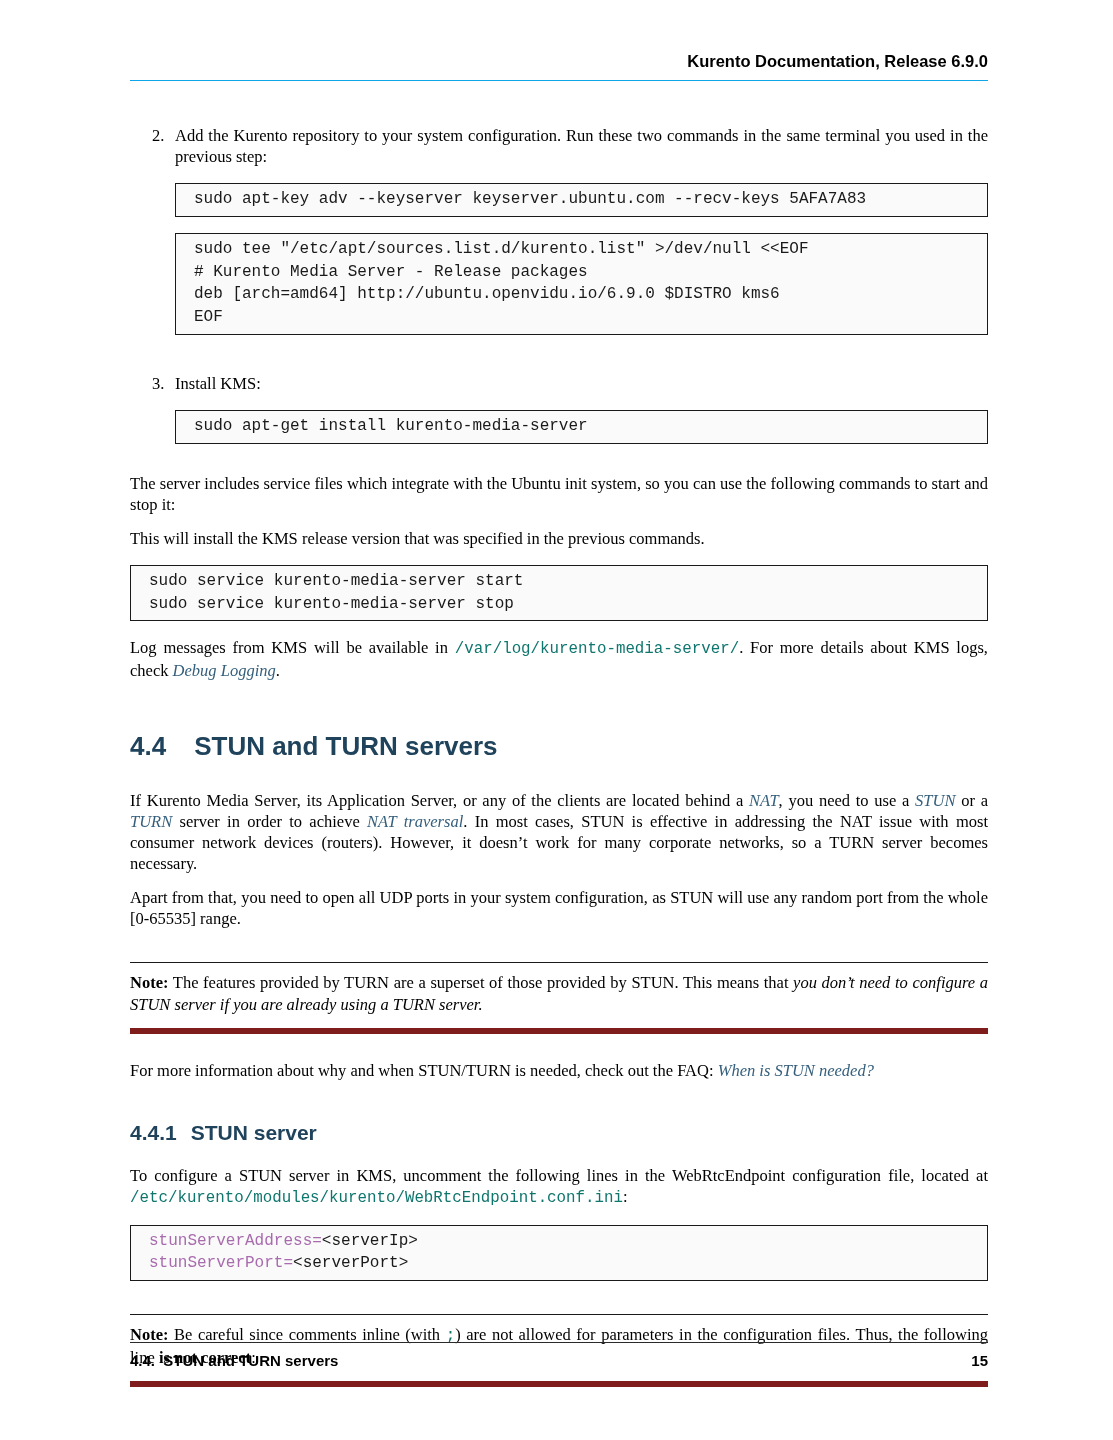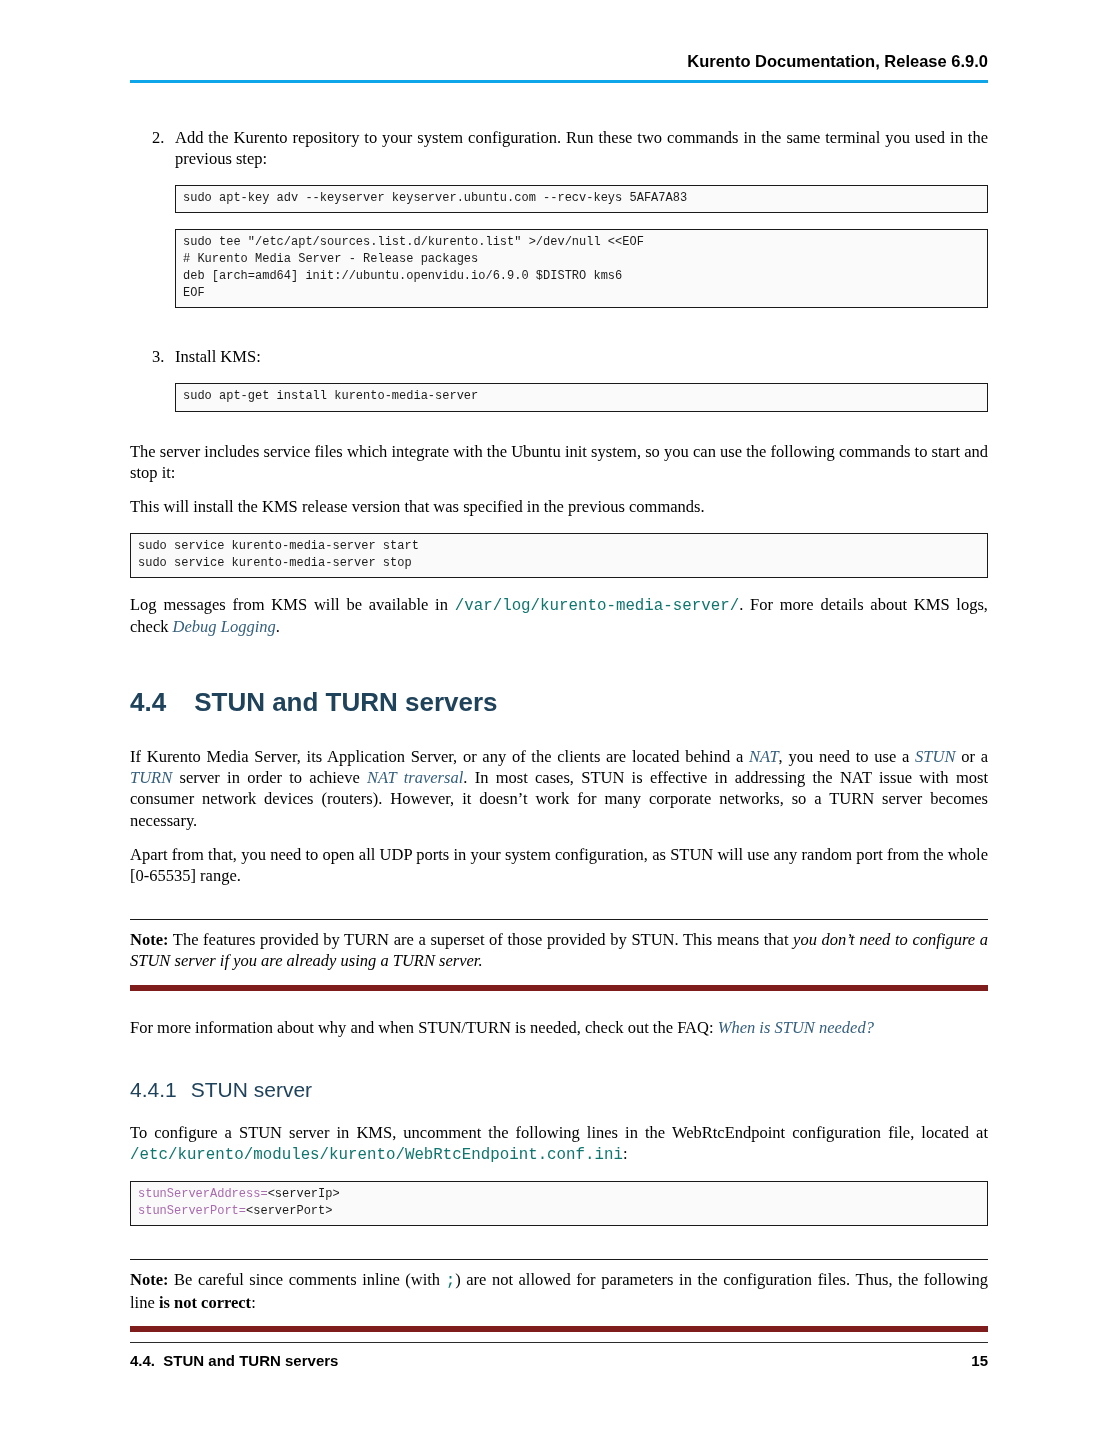--- a/index.html
+++ b/index.html
@@ -18,21 +18,21 @@
     overflow: hidden;
   }
 
   
   .page-header {
     text-align: right;
     font-family: "Liberation Sans", sans-serif;
     font-weight: bold;
     font-size: 16.5px;
     padding-bottom: 9px;
-    border-bottom: 3px solid #0ea5e9;
+    border-bottom: 1px solid #0ea5e9;
   }
 
   
   .para {
     font-size: 16.5px;
     line-height: 1.28;
     text-align: justify;
     margin-top: 13px;
   }
 
@@ -45,26 +45,26 @@
     padding-left: 22px;
     font-size: 16.5px;
     line-height: 1.28;
   }
   .li-body { flex: 1 1 auto; min-width: 0; }
   .li-body .para { margin-top: 0; }
 
   
   .codeblock {
     font-family: "Liberation Mono", "DejaVu Sans Mono", monospace;
-    font-size: 12px;
+    font-size: 16px;
     line-height: 1.42;
     color: #1a1a1a;
     border: 1px solid #1a1a1a;
     background: #fafafa;
-    padding: 4px 9px 5px 7px;
+    padding: 4px 9px 5px 18px;
     margin: 16px 0 16px 0;
     white-space: pre;
     overflow: hidden;
   }
   .code-line { white-space: pre; }
 
   
   .seg-link { color: var(--link, #355f7c); font-style: italic; }
   .seg-em { font-style: italic; }
   .seg-strong { font-weight: bold; }
@@ -80,21 +80,21 @@
     font-family: "Liberation Sans", sans-serif;
     font-weight: bold;
     font-size: 26px;
     color: var(--heading, #20435c);
     margin-top: 50px;
     margin-bottom: 28px;
   }
   .sec-h1 .sec-num { margin-right: 28px; }
   .sec-h2 {
     font-family: "Liberation Sans", sans-serif;
-    font-weight: normal;
+    font-weight: bold;
     font-size: 21px;
     color: var(--heading, #20435c);
     margin-top: 40px;
     margin-bottom: 20px;
   }
   .sec-h2 .sec-num { margin-right: 14px; }
 
   
   .note-block {
     border-top: 1px solid #1a1a1a;
@@ -131,21 +131,21 @@
     <span>Kurento Documentation, Release 6.9.0</span>
   </header>
 
   <main>
 
     <div class="list-item li-2">
       <div class="li-num">2.</div>
       <div class="li-body">
         <p class="para">Add the Kurento repository to your system configuration. Run these two commands in the same terminal you used in the previous step:</p>
         <div class="codeblock"><div class="code-line">sudo apt-key adv --keyserver keyserver.ubuntu.com --recv-keys 5AFA7A83</div></div>
-        <div class="codeblock"><div class="code-line">sudo tee "/etc/apt/sources.list.d/kurento.list" &gt;/dev/null &lt;&lt;EOF</div><div class="code-line"># Kurento Media Server - Release packages</div><div class="code-line">deb [arch=amd64] init://ubuntu.openvidu.io/6.9.0 $DISTRO kms6</div><div class="code-line">EOF</div></div>
+        <div class="codeblock"><div class="code-line">sudo tee "/etc/apt/sources.list.d/kurento.list" &gt;/dev/null &lt;&lt;EOF</div><div class="code-line"># Kurento Media Server - Release packages</div><div class="code-line">deb [arch=amd64] http://ubuntu.openvidu.io/6.9.0 $DISTRO kms6</div><div class="code-line">EOF</div></div>
       </div>
     </div>
 
     <div class="list-item li-3">
       <div class="li-num">3.</div>
       <div class="li-body">
         <p class="para">Install KMS:</p>
         <div class="codeblock"><div class="code-line">sudo apt-get install kurento-media-server</div></div>
       </div>
     </div>

